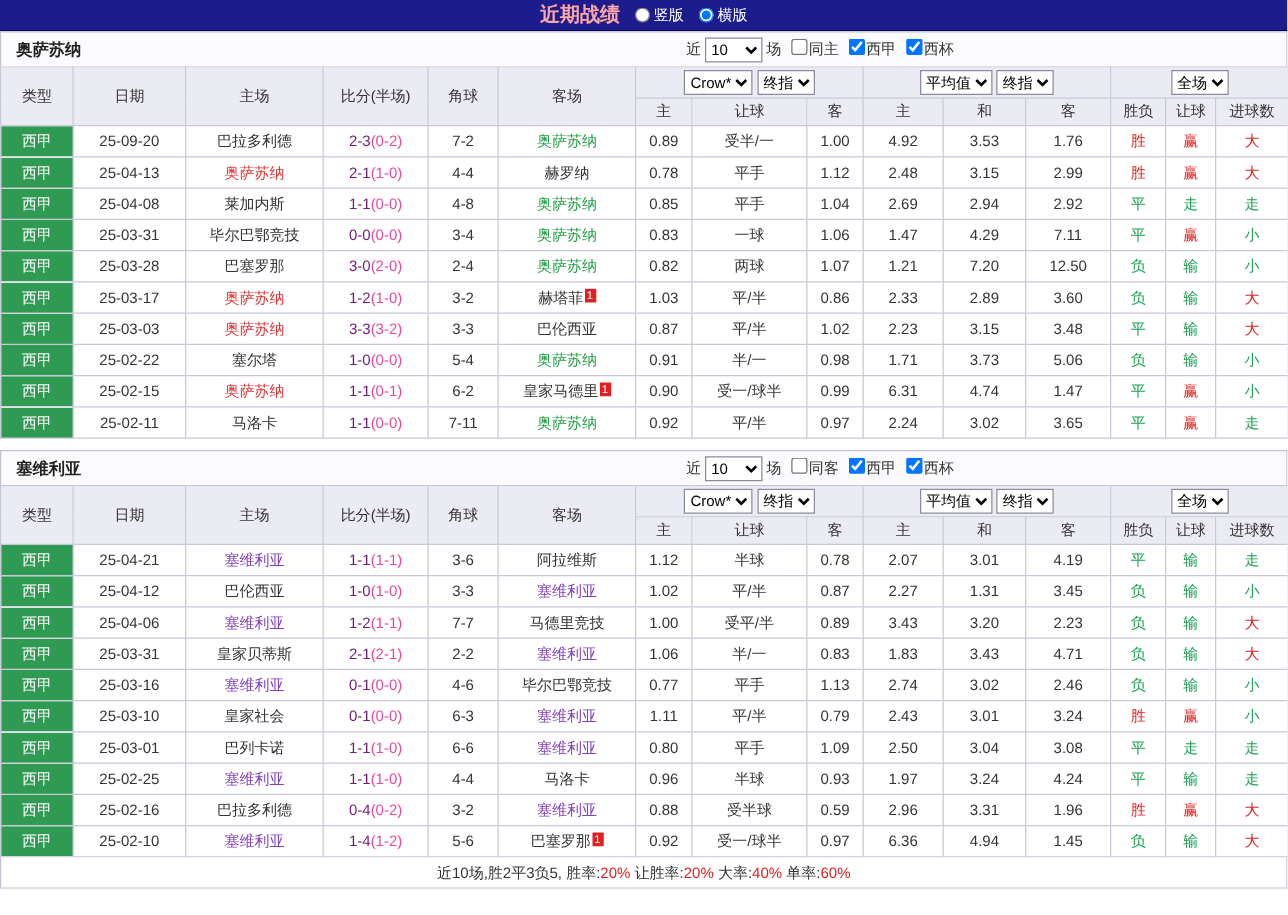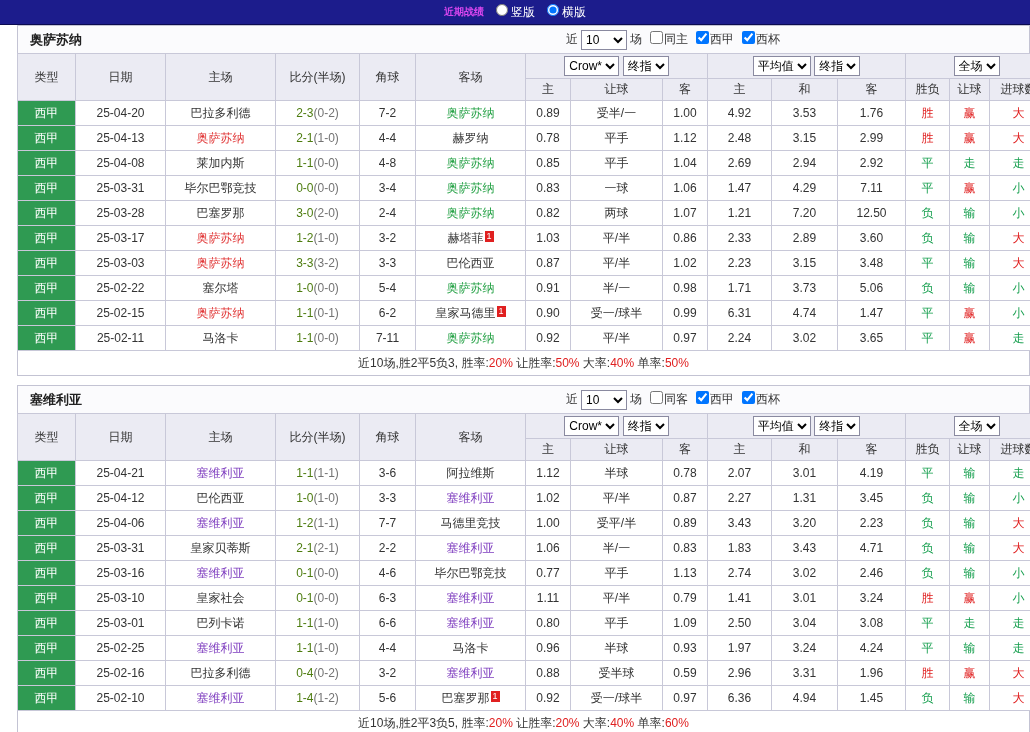--- a/index.html
+++ b/index.html
@@ -13,25 +13,25 @@
   
   .topbar {
     height: 25px;
     background: #1c1c8c;
     display: flex;
     align-items: center;
     justify-content: center;
     gap: 12px;
     border-bottom: 1px solid #0a0a50;
   }
-  .topbar .title { color: #d946ef; font-weight: bold; font-size: 10px; }
-  .topbar label { color: #fff; display: inline-flex; align-items: flex-start; gap: 3px; cursor: pointer; }
+  .topbar .title { color: #fca5a5; font-weight: bold; font-size: 16px; }
+  .topbar label { color: #fff; display: inline-flex; align-items: center; gap: 3px; cursor: pointer; }
   .topbar input[type=radio] { width: 12px; height: 12px; margin: 0; }
   
-  .section { margin-top: 0; margin-left: 17px; }
+  .section { margin-top: 0; }
   .section + .section { margin-top: 9px; }
   .section-header {
     height: 28px;
     background: #fbfbfd;
     border: 1px solid #c3c3d3;
     border-bottom: none;
     display: flex;
     align-items: center;
     padding: 0 12px;
     position: relative;
@@ -66,22 +66,22 @@
   }
   thead th { background: #ebebf3; color: #333; height: 22px; }
   thead .selcell { padding: 2px 0; }
   tbody td { height: 25px; background: #fff; }
   td.type-cell { background: #2f9a52; color: #fff; }
   
   .t-red    { color: #e03333; }
   .t-green  { color: #22a043; }
   .t-purple { color: #8040c0; }
   .team { cursor: pointer; }
-  .score { color: #4d7c0f; }
-  .half  { color: #737373; }
+  .score { color: #701a75; }
+  .half  { color: #ec4899; }
   .c-red   { color: #e02020; }
   .c-green { color: #18a050; }
   .rc {
     display: inline-block;
     background: #e02020;
     color: #fff;
     font-size: 9px;
     line-height: 11px;
     min-width: 9px;
     padding: 0 1px;
@@ -184,21 +184,21 @@
         <th>客</th>
         <th>胜负</th>
         <th>让球</th>
         <th>进球数</th>
       </tr>
     </thead>
     <tbody>
 
         <tr>
           <td class="type-cell">西甲</td>
-          <td>25-04-20</td>
+          <td>25-09-20</td>
           <td><span class="team">巴拉多利德</span></td>
           <td><span class="score">2-3</span><span class="half">(0-2)</span></td>
           <td>7-2</td>
           <td><span class="team t-green">奥萨苏纳</span></td>
           <td>0.89</td>
           <td>受半/一</td>
           <td>1.00</td>
           <td>4.92</td>
           <td>3.53</td>
           <td>1.76</td>
@@ -364,23 +364,20 @@
           <td>2.24</td>
           <td>3.02</td>
           <td>3.65</td>
           <td class="c-green">平</td>
           <td class="c-red">赢</td>
           <td class="c-green">走</td>
         </tr>
 
     </tbody>
   </table>
-  <div class="summary">
-    <span>近10场,胜2平5负3, </span><span>胜率:</span><span class="c-red">20%</span><span> 让胜率:</span><span class="c-red">50%</span><span> 大率:</span><span class="c-red">40%</span><span> 单率:</span><span class="c-red">50%</span>
-  </div>
 </div>
 
 <div class="section">
   <div class="section-header">
     <span class="team-name">塞维利亚</span>
     <div class="filters">
       <span>近</span>
       <select class="games-select">
         <option>10</option>
       </select>
@@ -544,21 +541,21 @@
         <tr>
           <td class="type-cell">西甲</td>
           <td>25-03-10</td>
           <td><span class="team">皇家社会</span></td>
           <td><span class="score">0-1</span><span class="half">(0-0)</span></td>
           <td>6-3</td>
           <td><span class="team t-purple">塞维利亚</span></td>
           <td>1.11</td>
           <td>平/半</td>
           <td>0.79</td>
-          <td>1.41</td>
+          <td>2.43</td>
           <td>3.01</td>
           <td>3.24</td>
           <td class="c-red">胜</td>
           <td class="c-red">赢</td>
           <td class="c-green">小</td>
         </tr>
 
         <tr>
           <td class="type-cell">西甲</td>
           <td>25-03-01</td>

